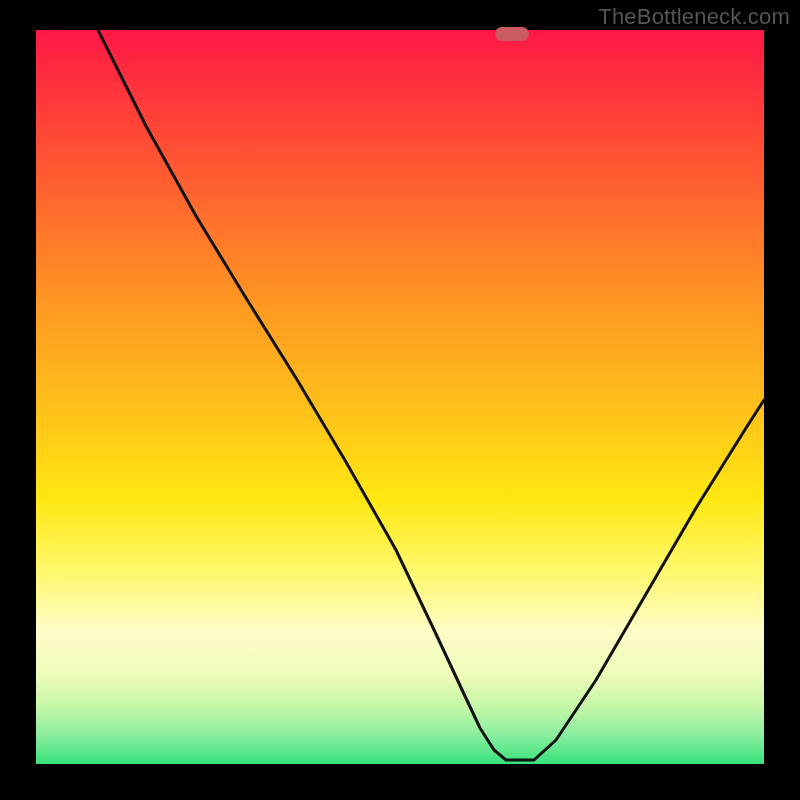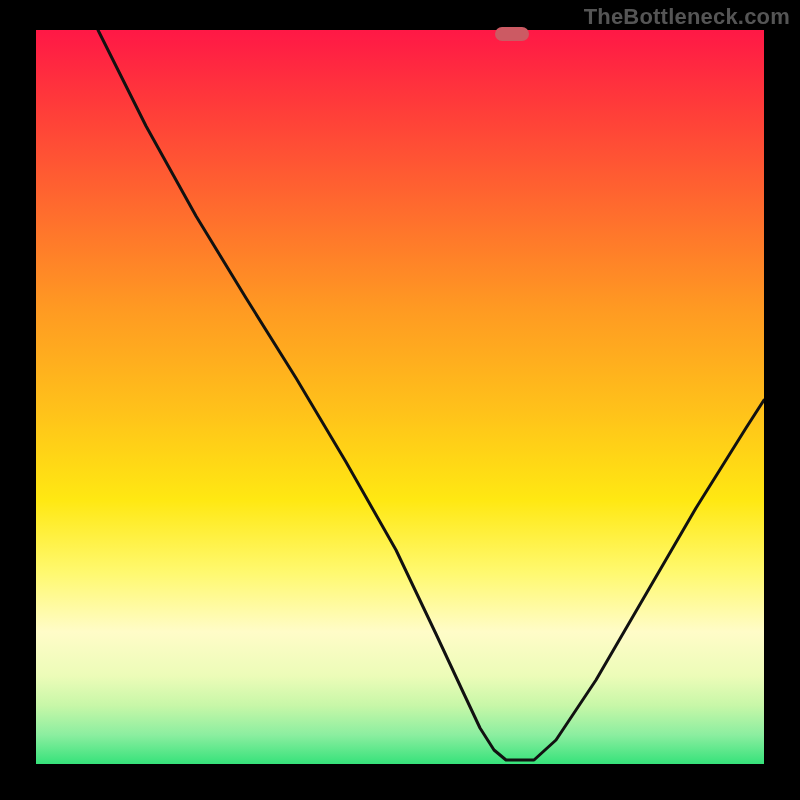--- a/index.html
+++ b/index.html
@@ -16,21 +16,21 @@
     width: 800px;
     height: 800px;
     background: #000;
   }
   .watermark {
     position: absolute;
     top: 4px;
     right: 10px;
     color: #555;
     font-size: 22px;
-    font-weight: 700;
+    font-weight: 400;
     letter-spacing: 0.2px;
     z-index: 10;
     user-select: none;
   }
   .plot-area {
     position: absolute;
     left: 36px;
     top: 30px;
     width: 728px;
     height: 734px;

